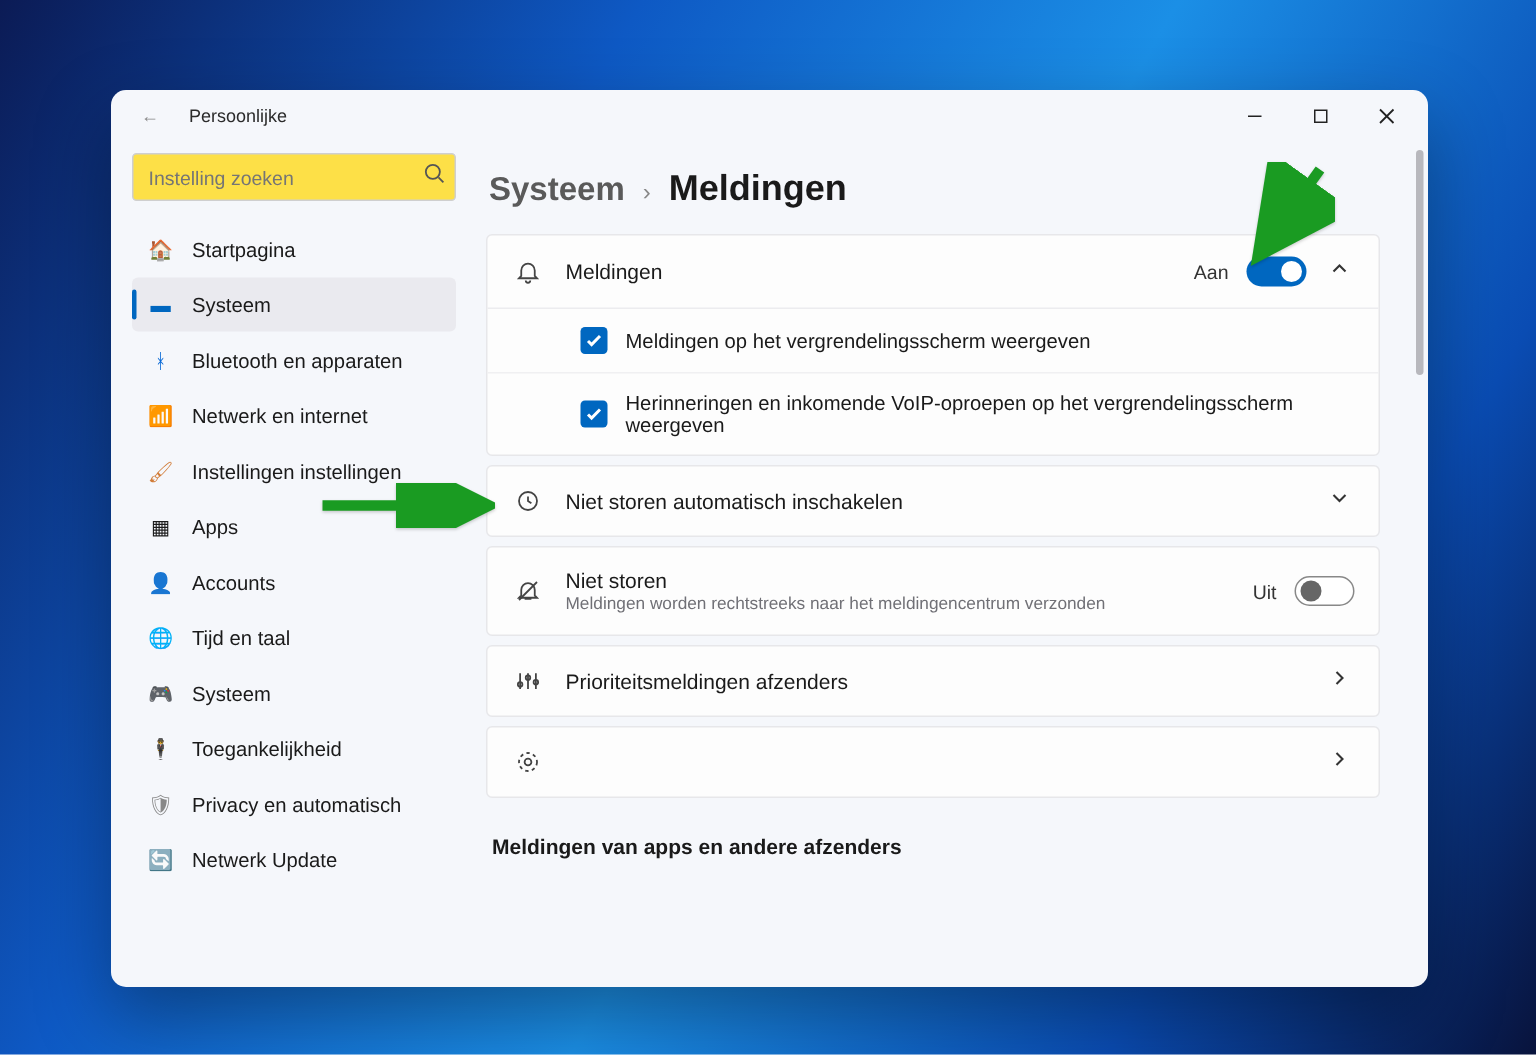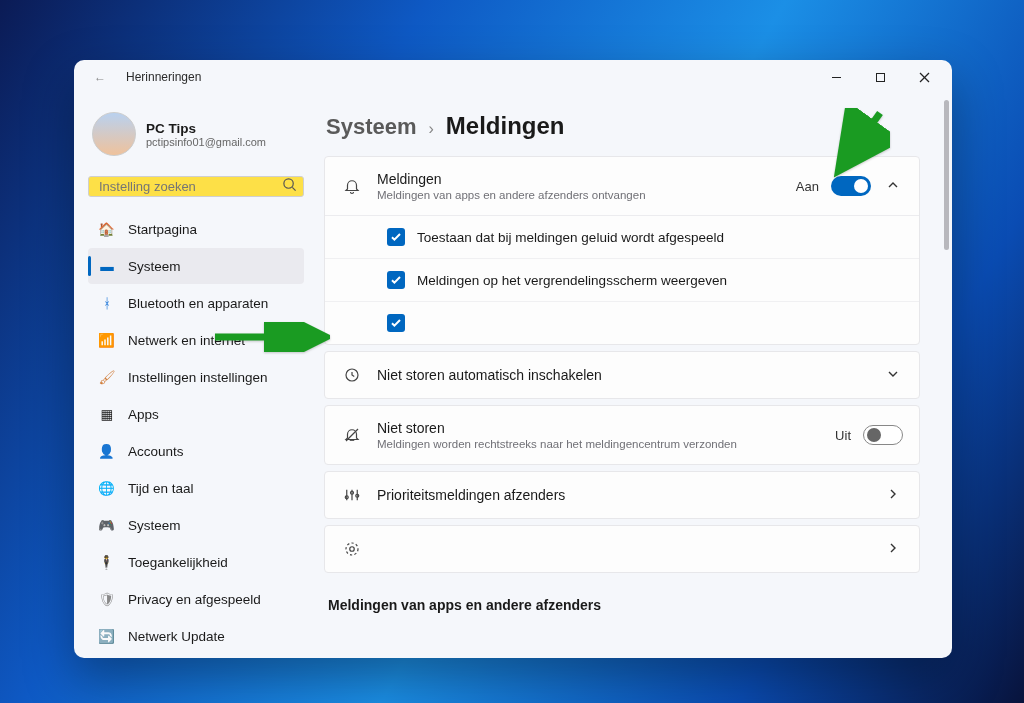--- a/index.html
+++ b/index.html
@@ -84,21 +84,21 @@
 </style>
 </head>
 <body>
 
 <div class="swoosh"></div>
 
 <div class="window">
   <div class="titlebar">
     <div class="tb-left">
       <span class="back">←</span>
-      <span>Herinneringen</span>
+      <span>Persoonlijke</span>
     </div>
     <div class="tb-right">
       <div class="tb-btn">
           <svg width="11" height="11">
             <line x1="1" y1="5.5" x2="10" y2="5.5" stroke="#222" stroke-width="1"></line>
           </svg>
         </div>
       <div class="tb-btn">
           <svg width="11" height="11">
             <rect x="1.5" y="1.5" width="8" height="8" fill="none" stroke="#222" stroke-width="1"></rect>
@@ -108,27 +108,20 @@
           <svg width="11" height="11">
             <line x1="1" y1="1" x2="10" y2="10" stroke="#222" stroke-width="1.2"></line>
             <line x1="10" y1="1" x2="1" y2="10" stroke="#222" stroke-width="1.2"></line>
           </svg>
         </div>
     </div>
   </div>
 
   <div class="body">
     <div class="sidebar">
-      <div class="profile">
-        <div class="avatar"></div>
-        <div>
-          <div class="n">PC Tips</div>
-          <div class="e">pctipsinfo01@gmail.com</div>
-        </div>
-      </div>
       <div class="search">
         <input placeholder="Instelling zoeken" style="">
         <span class="sicon"><svg width="15" height="15" viewBox="0 0 16 16" fill="none">
               <circle cx="7" cy="7" r="5" stroke="#555" stroke-width="1.3"></circle>
               <line x1="11" y1="11" x2="14.5" y2="14.5" stroke="#555" stroke-width="1.3"></line>
             </svg></span>
       </div>
       <div class="nav">
         <div class="nav-item">
             <span class="nav-ico">🏠</span>
@@ -165,21 +158,21 @@
         <div class="nav-item">
             <span class="nav-ico" style="color:#888">🎮</span>
             <span>Systeem</span>
           </div>
         <div class="nav-item">
             <span class="nav-ico" style="color:#0a6ad6">🕴</span>
             <span>Toegankelijkheid</span>
           </div>
         <div class="nav-item">
             <span class="nav-ico" style="color:#888">🛡</span>
-            <span>Privacy en afgespeeld</span>
+            <span>Privacy en automatisch</span>
           </div>
         <div class="nav-item">
             <span class="nav-ico" style="color:#0a9de2">🔄</span>
             <span>Netwerk Update</span>
           </div>
       </div>
     </div>
 
     <div class="main">
       <div class="content">
@@ -194,55 +187,47 @@
           <div class="card">
             <div class="row">
               <span class="ico">
                   <svg width="18" height="18" viewBox="0 0 24 24" fill="none" stroke="#444" stroke-width="1.6">
                     <path d="M18 16v-5a6 6 0 10-12 0v5l-2 2h16l-2-2z"></path>
                     <path d="M10 20a2 2 0 004 0"></path>
                   </svg>
                 </span>
               <div class="txt">
                 <div class="t1">Meldingen</div>
-                <div class="t2">Meldingen van apps en andere afzenders ontvangen</div>
               </div>
               <div class="tail">
                 <span class="state">Aan</span>
                 <div class="toggle on">
                     <div class="knob"></div>
                   </div>
                 <span class="chev"><svg width="12" height="12" viewBox="0 0 12 12">
                       <path d="M2 8l4-4 4 4" fill="none" stroke="#333" stroke-width="1.4"></path>
                     </svg></span>
               </div>
             </div>
             <div class="subrows">
               <div class="srow">
                   <span class="cbx">
                     <svg viewBox="0 0 12 12">
                       <path d="M2 6.3l2.4 2.4L10 3" fill="none" stroke="#fff" stroke-width="2"></path>
                     </svg>
                   </span>
-                  <span>Toestaan dat bij meldingen geluid wordt afgespeeld</span>
+                  <span>Meldingen op het vergrendelingsscherm weergeven</span>
                 </div>
               <div class="srow">
                   <span class="cbx">
                     <svg viewBox="0 0 12 12">
                       <path d="M2 6.3l2.4 2.4L10 3" fill="none" stroke="#fff" stroke-width="2"></path>
                     </svg>
                   </span>
-                  <span>Meldingen op het vergrendelingsscherm weergeven</span>
-                </div>
-              <div class="srow">
-                  <span class="cbx">
-                    <svg viewBox="0 0 12 12">
-                      <path d="M2 6.3l2.4 2.4L10 3" fill="none" stroke="#fff" stroke-width="2"></path>
-                    </svg>
-                  </span>
+                  <span>Herinneringen en inkomende VoIP-oproepen op het vergrendelingsscherm weergeven</span>
                 </div>
             </div>
           </div>
 
           <div class="card">
             <div class="row">
               <span class="ico">
                   <svg width="18" height="18" viewBox="0 0 24 24" fill="none" stroke="#444" stroke-width="1.6">
                     <circle cx="12" cy="12" r="8"></circle>
                     <path d="M12 8v4l3 2"></path>

